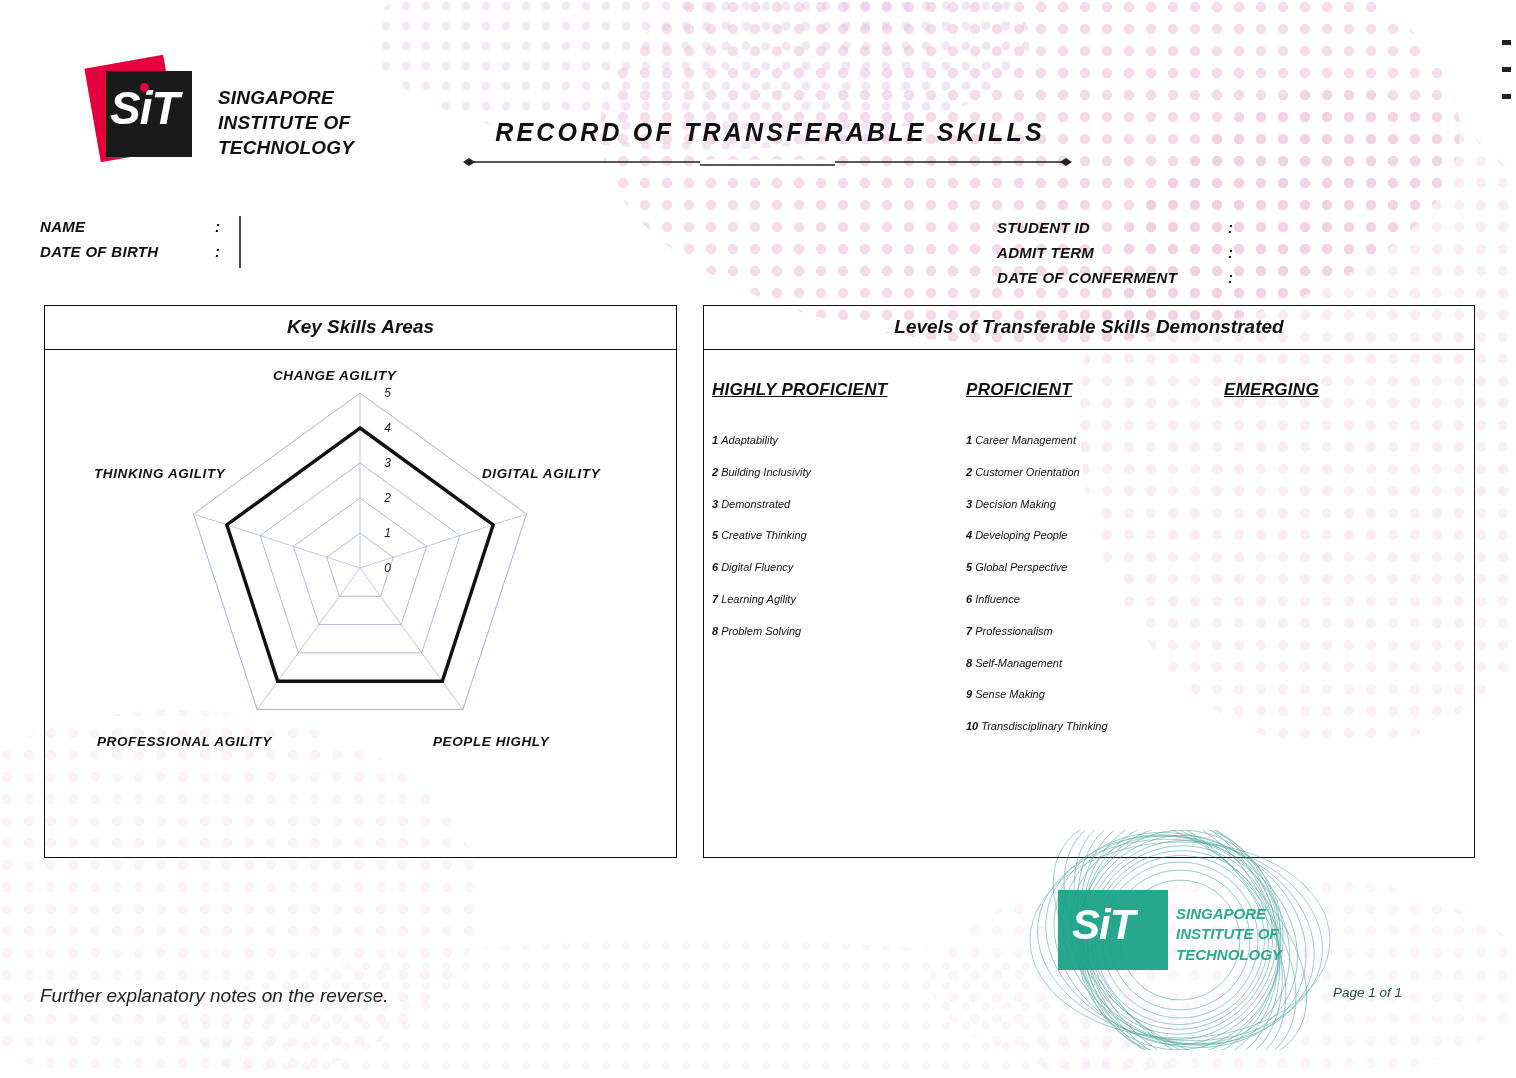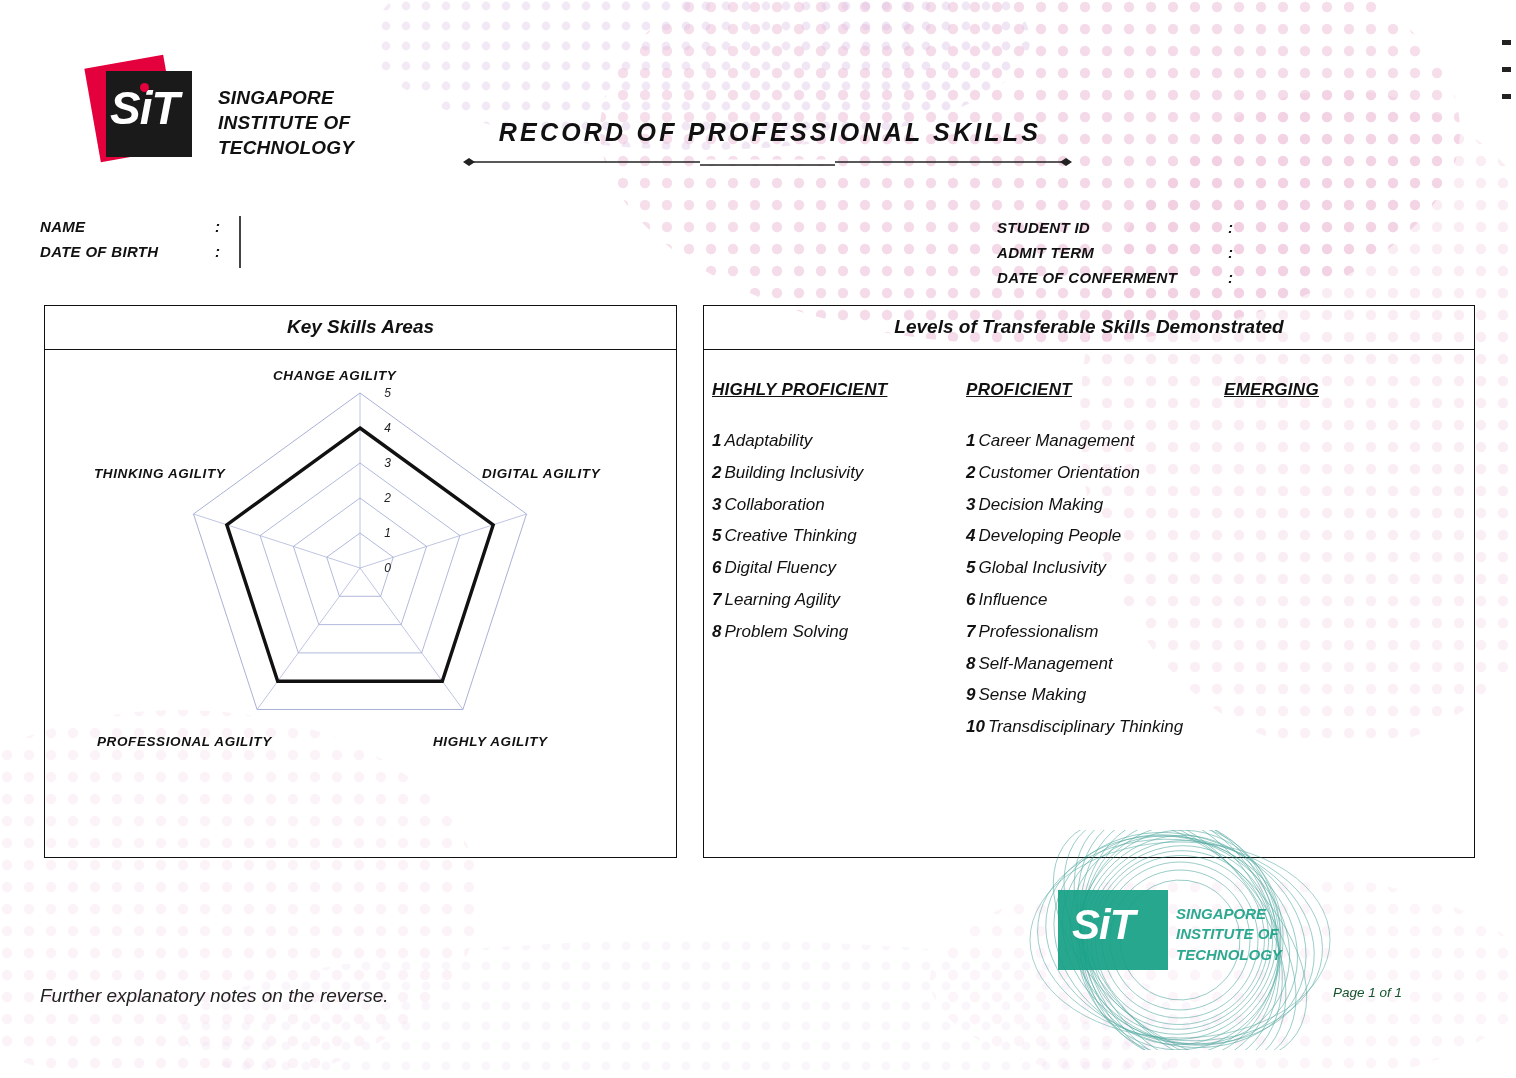--- a/index.html
+++ b/index.html
@@ -178,21 +178,21 @@
   
   .lvl-col { position: absolute; top: 74px; }
   .lvl-head {
     font-size: 17px;
     font-weight: bold;
     text-decoration: underline;
     letter-spacing: .3px;
     margin-bottom: 25px;
   }
   .lvl-item {
-    font-size: 17px;
+    font-size: 11px;
     line-height: 31.8px;
     white-space: nowrap;
     color: #111;
   }
   .lvl-item b { font-weight: bold; margin-right: 3px; }
 
   
   .footnote {
     position: absolute;
     left: 40px;
@@ -297,21 +297,21 @@
       <div class="logo-text">SiT</div>
       <div class="logo-dot"></div>
     </div>
     <div class="logo-words">
       <div>SINGAPORE</div>
       <div>INSTITUTE OF</div>
       <div>TECHNOLOGY</div>
     </div>
   </div>
 
-  <div class="doc-title">RECORD OF PROFESSIONAL SKILLS</div>
+  <div class="doc-title">RECORD OF TRANSFERABLE SKILLS</div>
   <svg class="title-rule" viewBox="0 0 625 12">
     <line x1="14" y1="6" x2="611" y2="6" stroke="#222" stroke-width="1.4"></line>
     <polygon points="8,6 14,2 20,6 14,10" fill="#222"></polygon>
     <polygon points="605,6 611,2 617,6 611,10" fill="#222"></polygon>
     <rect x="245" y="3.5" width="135" height="5" fill="#ffffff"></rect>
     <line x1="245" y1="9" x2="380" y2="9" stroke="#222" stroke-width="1.4"></line>
   </svg>
 
   <div class="field-label" style="left:40px; top:218px;">NAME</div>
   <div class="field-colon" style="left:215px; top:218px;">:</div>
@@ -355,47 +355,47 @@
       <div class="axis-num" style="left:330px; top:30px;">5</div>
       <div class="axis-num" style="left:330px; top:65px;">4</div>
       <div class="axis-num" style="left:330px; top:100px;">3</div>
       <div class="axis-num" style="left:330px; top:135px;">2</div>
       <div class="axis-num" style="left:330px; top:170px;">1</div>
       <div class="axis-num" style="left:330px; top:205px;">0</div>
 
       
       <div class="radar-label" style="left:228px; top:12px;">CHANGE AGILITY</div>
       <div class="radar-label" style="left:437px; top:110px;">DIGITAL AGILITY</div>
-      <div class="radar-label" style="left:388px; top:378px;">HIGHLY AGILITY</div>
+      <div class="radar-label" style="left:388px; top:378px;">PEOPLE HIGHLY</div>
       <div class="radar-label" style="left:52px;  top:378px;">PROFESSIONAL AGILITY</div>
       <div class="radar-label" style="left:49px;  top:110px;">THINKING AGILITY</div>
     </div>
   </div>
 
   <div class="panel" id="panel-levels">
     <div class="panel-head">Levels of Transferable Skills Demonstrated</div>
 
     <div class="lvl-col" style="left:8px; width:250px;">
       <div class="lvl-head">HIGHLY PROFICIENT</div>
       <div class="lvl-item"><b>1</b><span>Adaptability</span></div>
       <div class="lvl-item"><b>2</b><span>Building Inclusivity</span></div>
-      <div class="lvl-item"><b>3</b><span>Collaboration</span></div>
+      <div class="lvl-item"><b>3</b><span>Demonstrated</span></div>
       <div class="lvl-item"><b>5</b><span>Creative Thinking</span></div>
       <div class="lvl-item"><b>6</b><span>Digital Fluency</span></div>
       <div class="lvl-item"><b>7</b><span>Learning Agility</span></div>
       <div class="lvl-item"><b>8</b><span>Problem Solving</span></div>
     </div>
 
     <div class="lvl-col" style="left:262px; width:260px;">
       <div class="lvl-head">PROFICIENT</div>
       <div class="lvl-item"><b>1</b><span>Career Management</span></div>
       <div class="lvl-item"><b>2</b><span>Customer Orientation</span></div>
       <div class="lvl-item"><b>3</b><span>Decision Making</span></div>
       <div class="lvl-item"><b>4</b><span>Developing People</span></div>
-      <div class="lvl-item"><b>5</b><span>Global Inclusivity</span></div>
+      <div class="lvl-item"><b>5</b><span>Global Perspective</span></div>
       <div class="lvl-item"><b>6</b><span>Influence</span></div>
       <div class="lvl-item"><b>7</b><span>Professionalism</span></div>
       <div class="lvl-item"><b>8</b><span>Self-Management</span></div>
       <div class="lvl-item"><b>9</b><span>Sense Making</span></div>
       <div class="lvl-item"><b>10</b><span>Transdisciplinary Thinking</span></div>
     </div>
 
     <div class="lvl-col" style="left:520px; width:230px;">
       <div class="lvl-head">EMERGING</div>
     </div>

